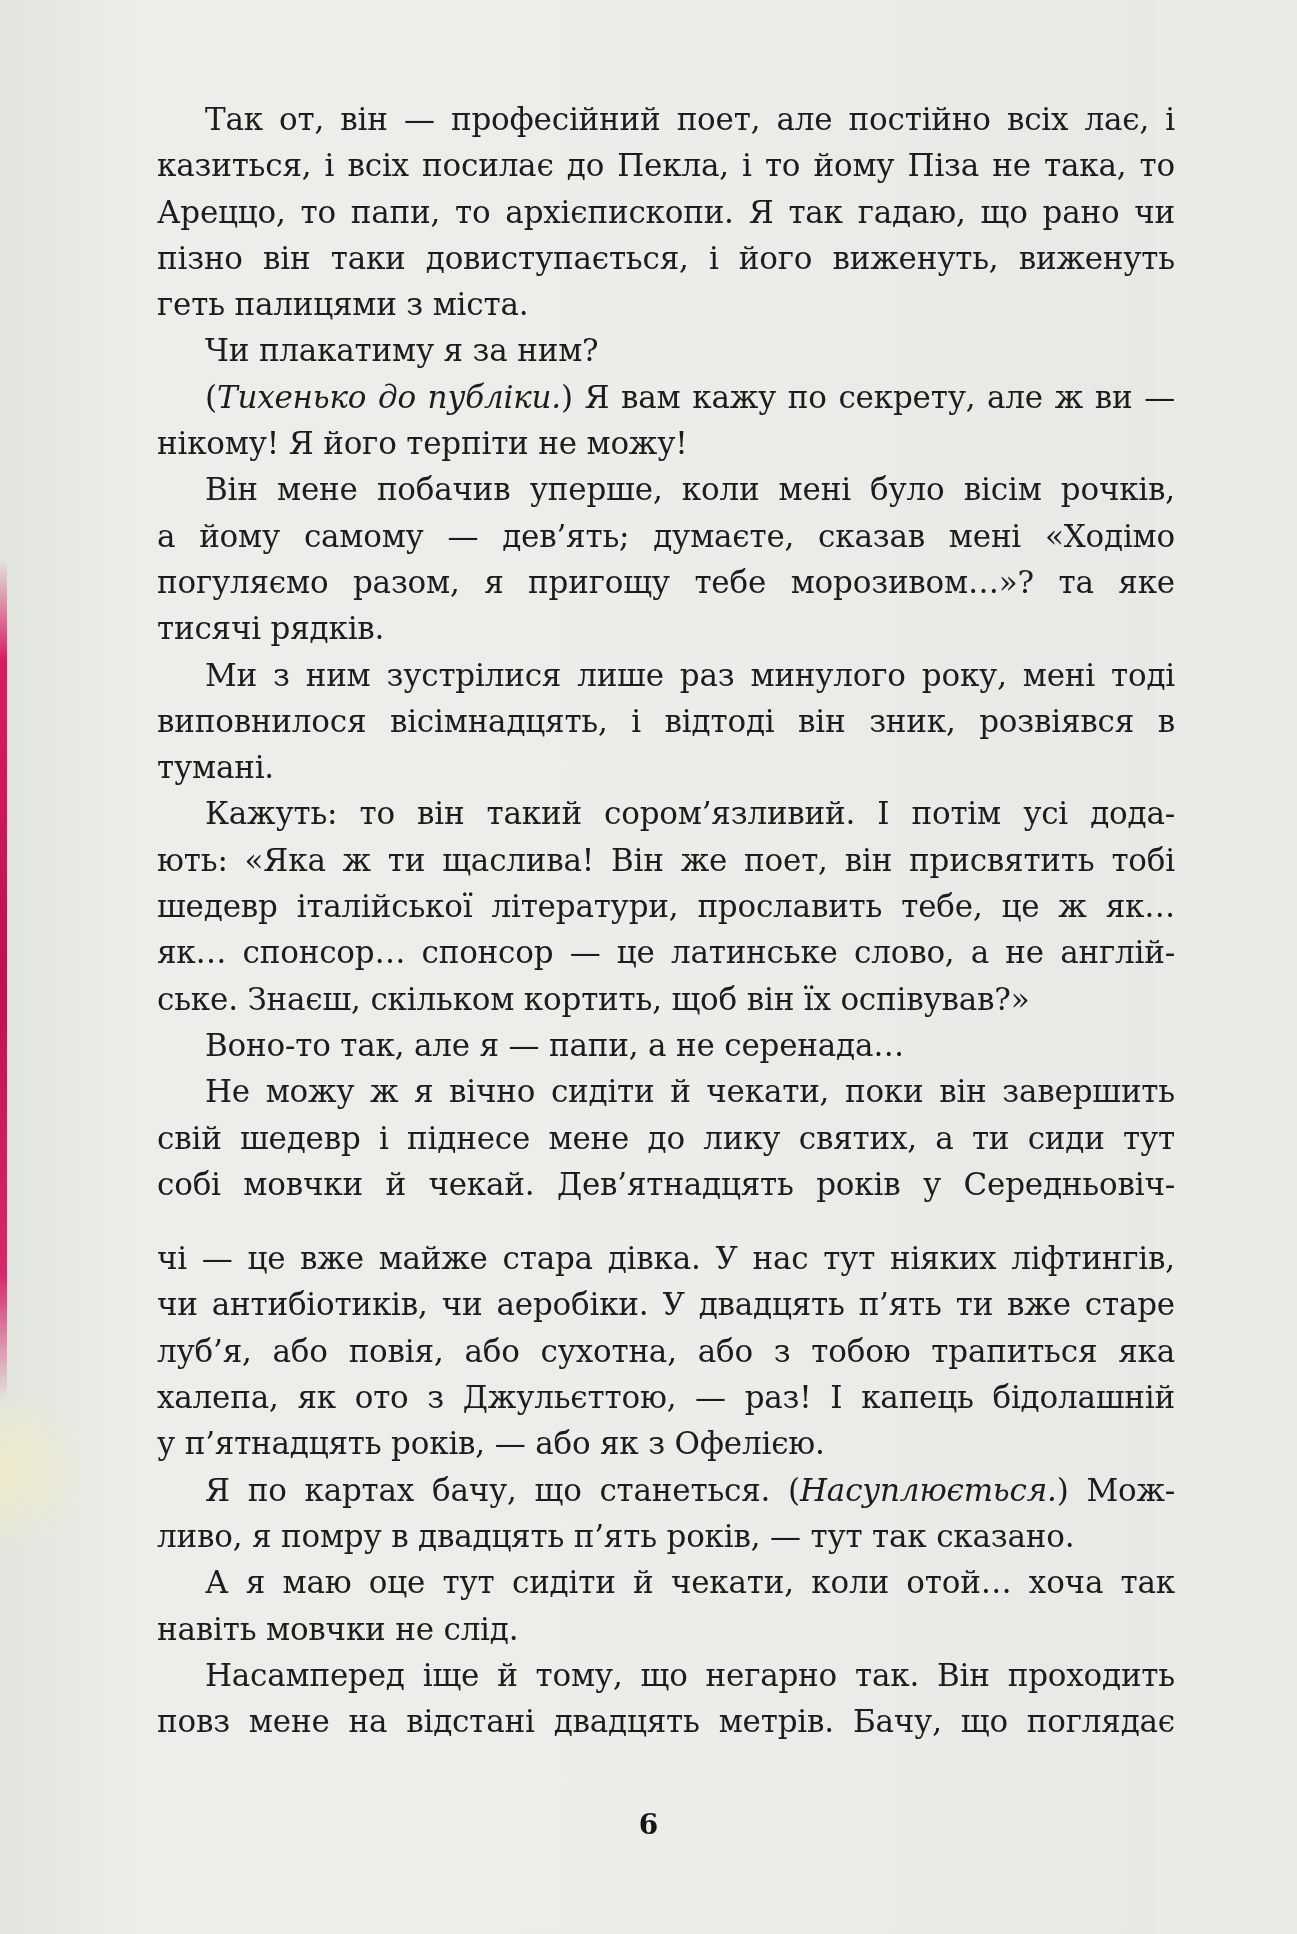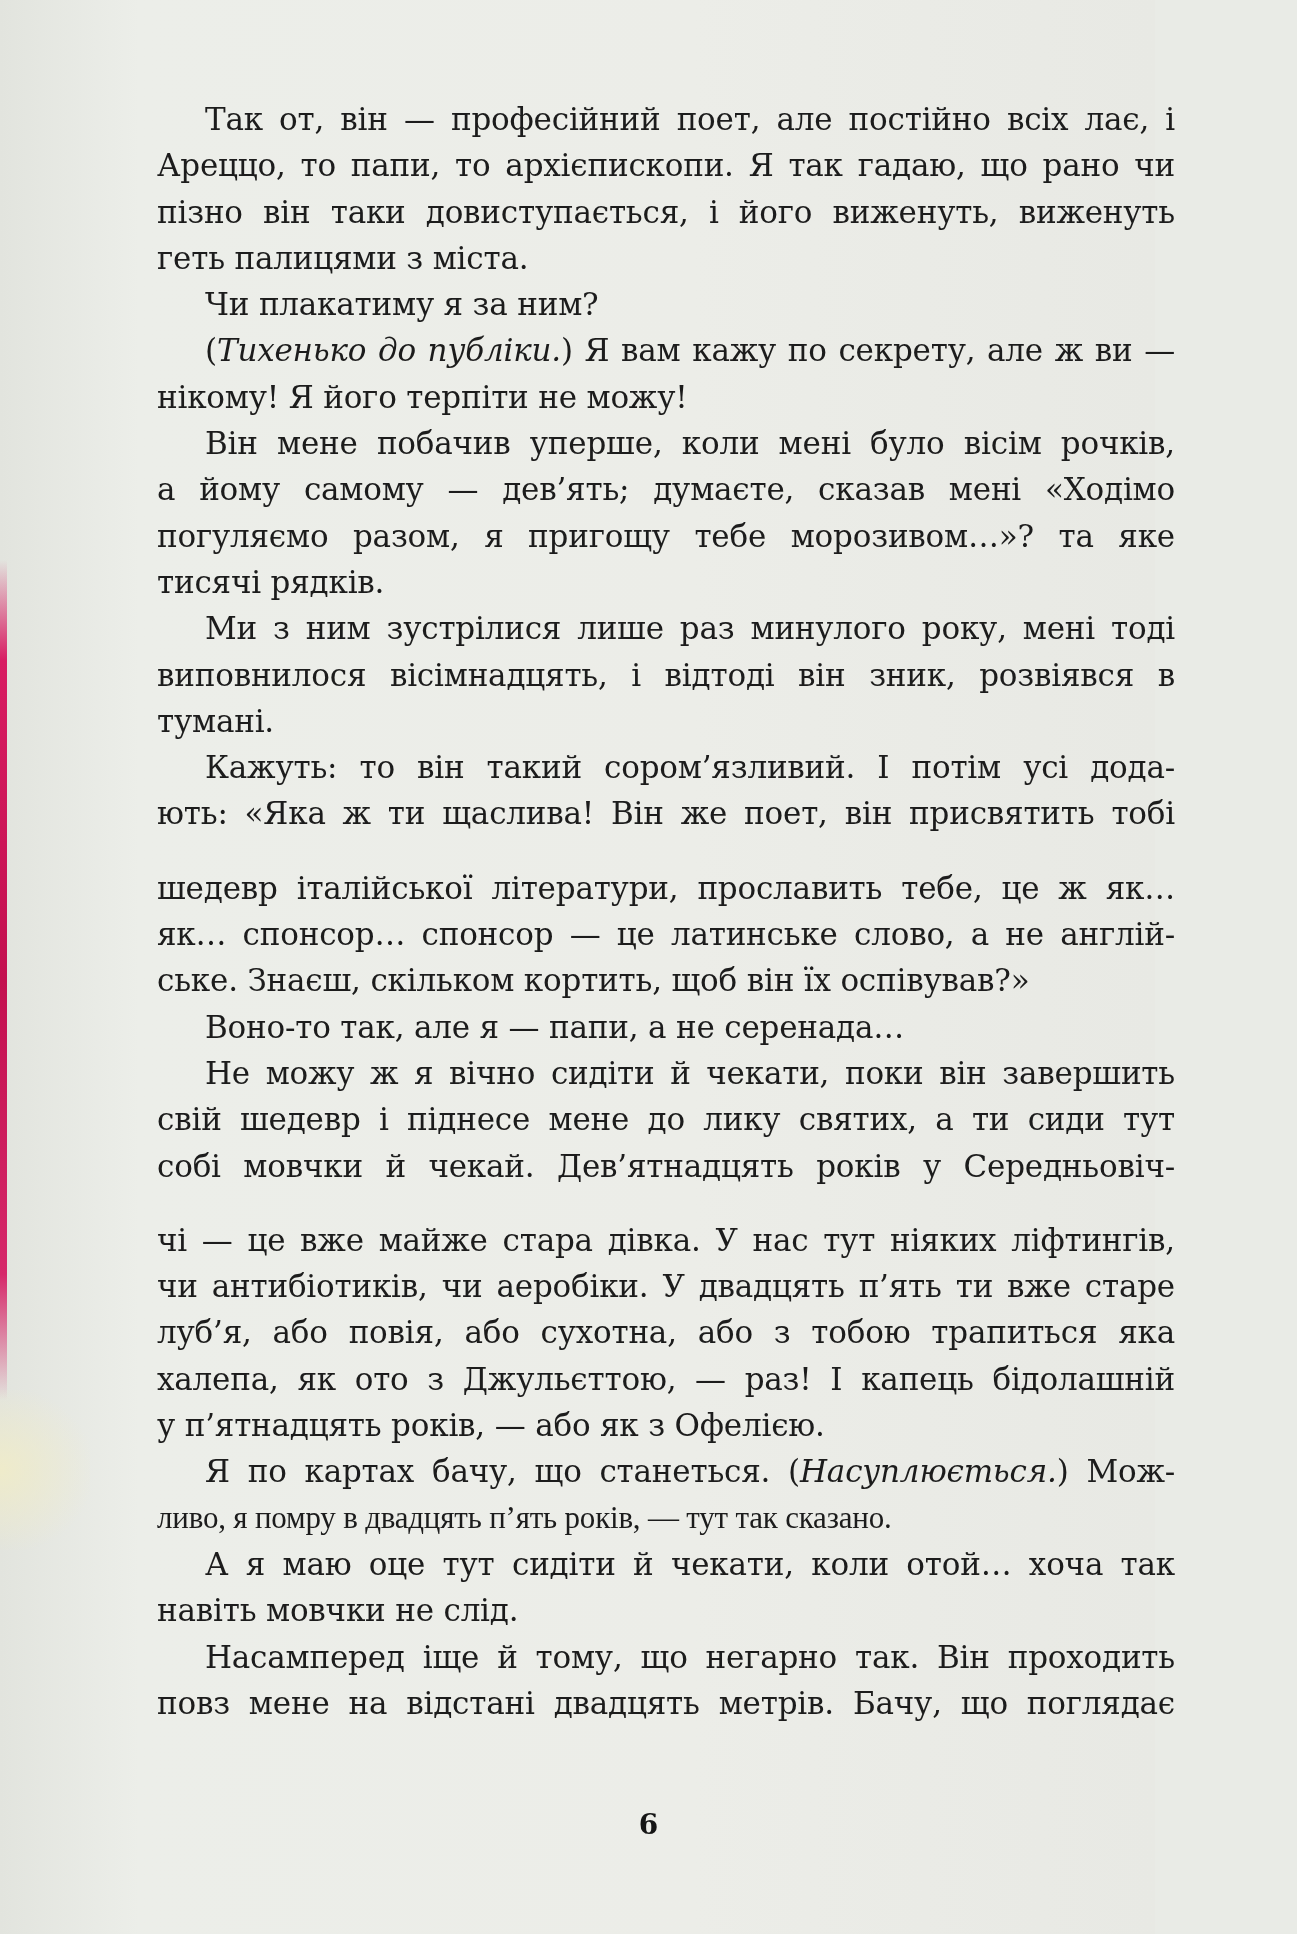--- a/index.html
+++ b/index.html
@@ -75,49 +75,50 @@
   </style>
 </head>
 <body>
 
 <div class="page">
   <div class="spine-edge"></div>
   <div class="spine-glow"></div>
 
   <div class="text-block" id="text-block">
       <div class="line indent" style="white-space: nowrap;">Так от, він — професійний поет, але постійно всіх лає, і</div>
+      <div class="line" style="white-space: nowrap;">казиться, і всіх посилає до Пекла, і то йому Піза не така, то</div>
       <div class="line" style="white-space: nowrap;">Ареццо, то папи, то архієпископи. Я так гадаю, що рано чи</div>
       <div class="line" style="white-space: nowrap;">пізно він таки довиступається, і його виженуть, виженуть</div>
       <div class="line last" style="white-space: nowrap;">геть палицями з міста.</div>
       <div class="line indent last" style="white-space: nowrap;">Чи плакатиму я за ним?</div>
       <div class="line indent" style="white-space: nowrap;"><span>(</span><span class="it">Тихенько до публіки.</span><span>) Я вам кажу по секрету, але ж ви —</span></div>
       <div class="line last" style="white-space: nowrap;">нікому! Я його терпіти не можу!</div>
       <div class="line indent" style="white-space: nowrap;">Він мене побачив уперше, коли мені було вісім рочків,</div>
       <div class="line" style="white-space: nowrap;">а йому самому — дев’ять; думаєте, сказав мені «Ходімо</div>
       <div class="line" style="white-space: nowrap;">погуляємо разом, я пригощу тебе морозивом…»? та яке</div>
       <div class="line last" style="white-space: nowrap;">тисячі рядків.</div>
       <div class="line indent" style="white-space: nowrap;">Ми з ним зустрілися лише раз минулого року, мені тоді</div>
       <div class="line" style="white-space: nowrap;">виповнилося вісімнадцять, і відтоді він зник, розвіявся в</div>
       <div class="line last" style="white-space: nowrap;">тумані.</div>
       <div class="line indent" style="white-space: nowrap;">Кажуть: то він такий сором’язливий. І потім усі дода-</div>
       <div class="line" style="white-space: nowrap;">ють: «Яка ж ти щаслива! Він же поет, він присвятить тобі</div>
-      <div class="line" style="white-space: nowrap; margin-top: 28px;">шедевр італійської літератури, прославить тебе, це ж як…</div>
+      <div class="line" style="white-space: nowrap;">шедевр італійської літератури, прославить тебе, це ж як…</div>
       <div class="line" style="white-space: nowrap;">як… спонсор… спонсор — це латинське слово, а не англій-</div>
       <div class="line last" style="white-space: nowrap;">ське. Знаєш, скільком кортить, щоб він їх оспівував?»</div>
       <div class="line indent last" style="white-space: nowrap;">Воно-то так, але я — папи, а не серенада…</div>
       <div class="line indent" style="white-space: nowrap;">Не можу ж я вічно сидіти й чекати, поки він завершить</div>
       <div class="line" style="white-space: nowrap;">свій шедевр і піднесе мене до лику святих, а ти сиди тут</div>
       <div class="line" style="white-space: nowrap;">собі мовчки й чекай. Дев’ятнадцять років у Середньовіч-</div>
       <div class="line" style="white-space: nowrap; margin-top: 28px;">чі — це вже майже стара дівка. У нас тут ніяких ліфтингів,</div>
       <div class="line" style="white-space: nowrap;">чи антибіотиків, чи аеробіки. У двадцять п’ять ти вже старе</div>
       <div class="line" style="white-space: nowrap;">луб’я, або повія, або сухотна, або з тобою трапиться яка</div>
       <div class="line" style="white-space: nowrap;">халепа, як ото з Джульєттою, — раз! І капець бідолашній</div>
       <div class="line last" style="white-space: nowrap;">у п’ятнадцять років, — або як з Офелією.</div>
       <div class="line indent" style="white-space: nowrap; word-spacing: 0.00223214px;"><span>Я по картах бачу, що станеться. (</span><span class="it">Насуплюється.</span><span>) Мож-</span></div>
-      <div class="line last" style="white-space: nowrap; font-family: Liberation Serif, serif;">ливо, я помру в двадцять п’ять років, — тут так сказано.</div>
+      <div class="line last" style="white-space: nowrap;">ливо, я помру в двадцять п’ять років, — тут так сказано.</div>
       <div class="line indent" style="white-space: nowrap;">А я маю оце тут сидіти й чекати, коли отой… хоча так</div>
       <div class="line last" style="white-space: nowrap;">навіть мовчки не слід.</div>
       <div class="line indent" style="white-space: nowrap;">Насамперед іще й тому, що негарно так. Він проходить</div>
       <div class="line" style="white-space: nowrap;">повз мене на відстані двадцять метрів. Бачу, що поглядає</div>
     </div>
 
   <div class="page-number">6</div>
 </div>
 
 </body></html>

